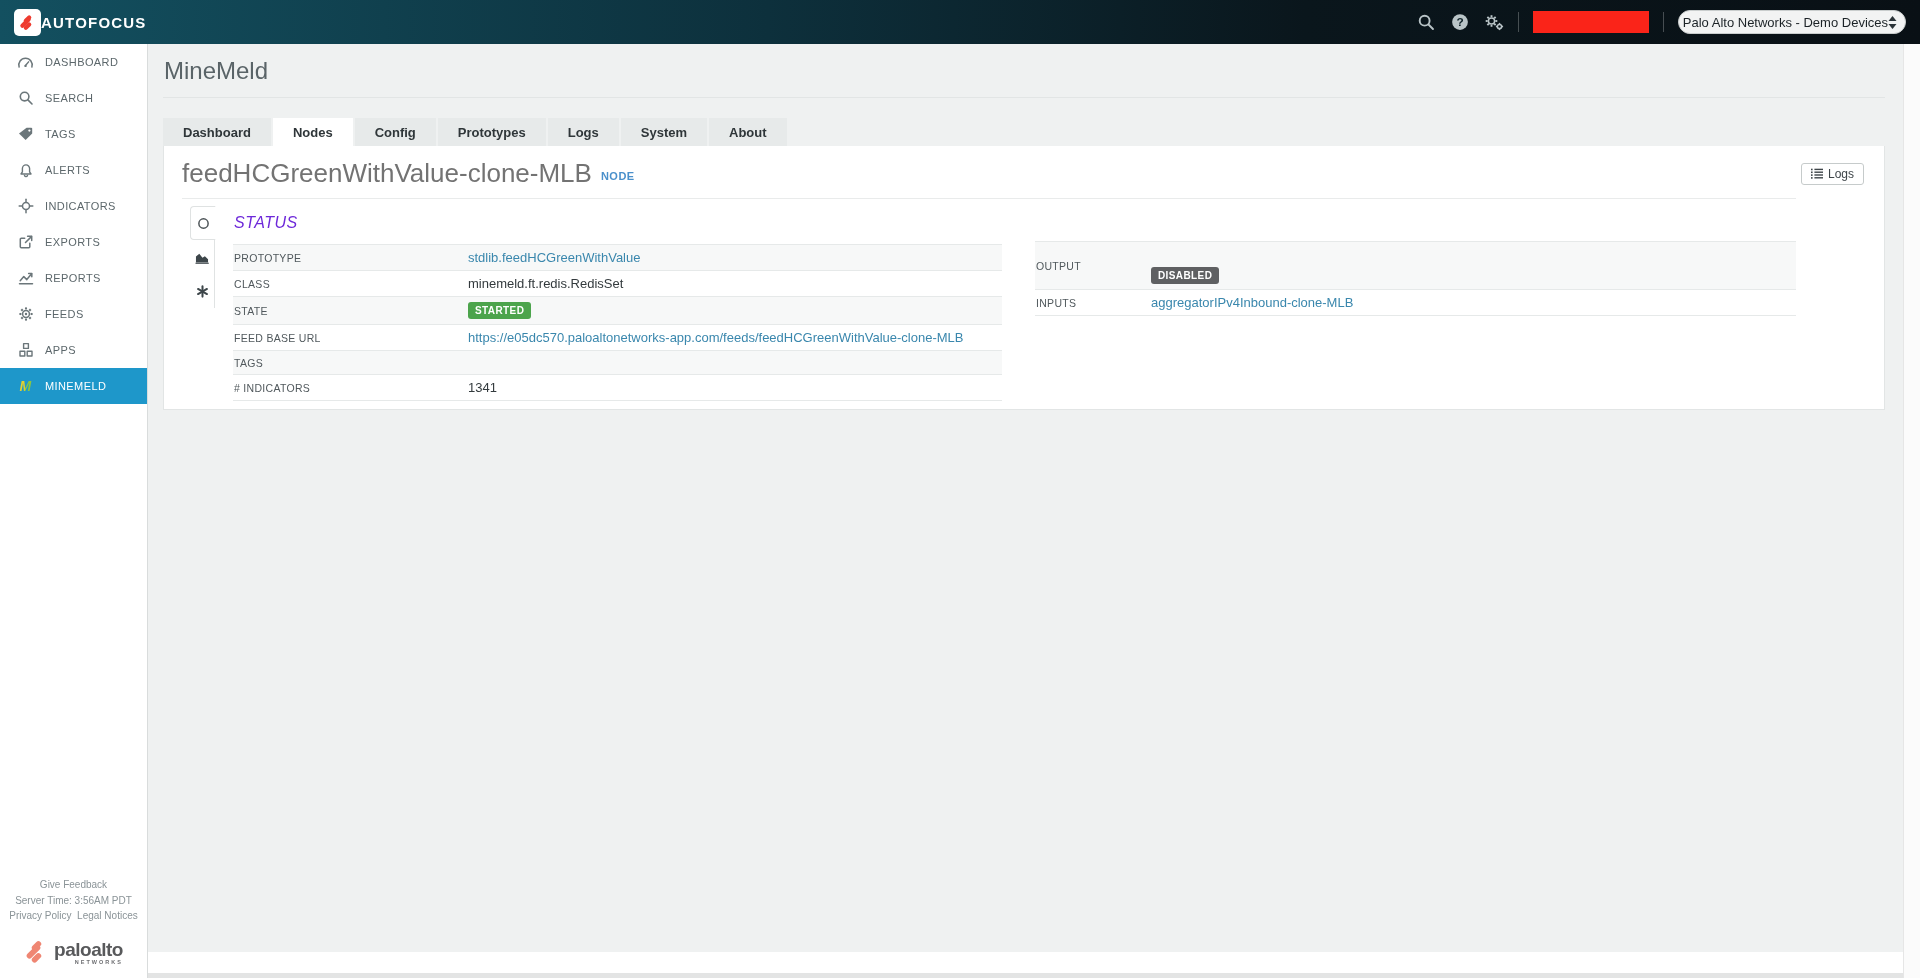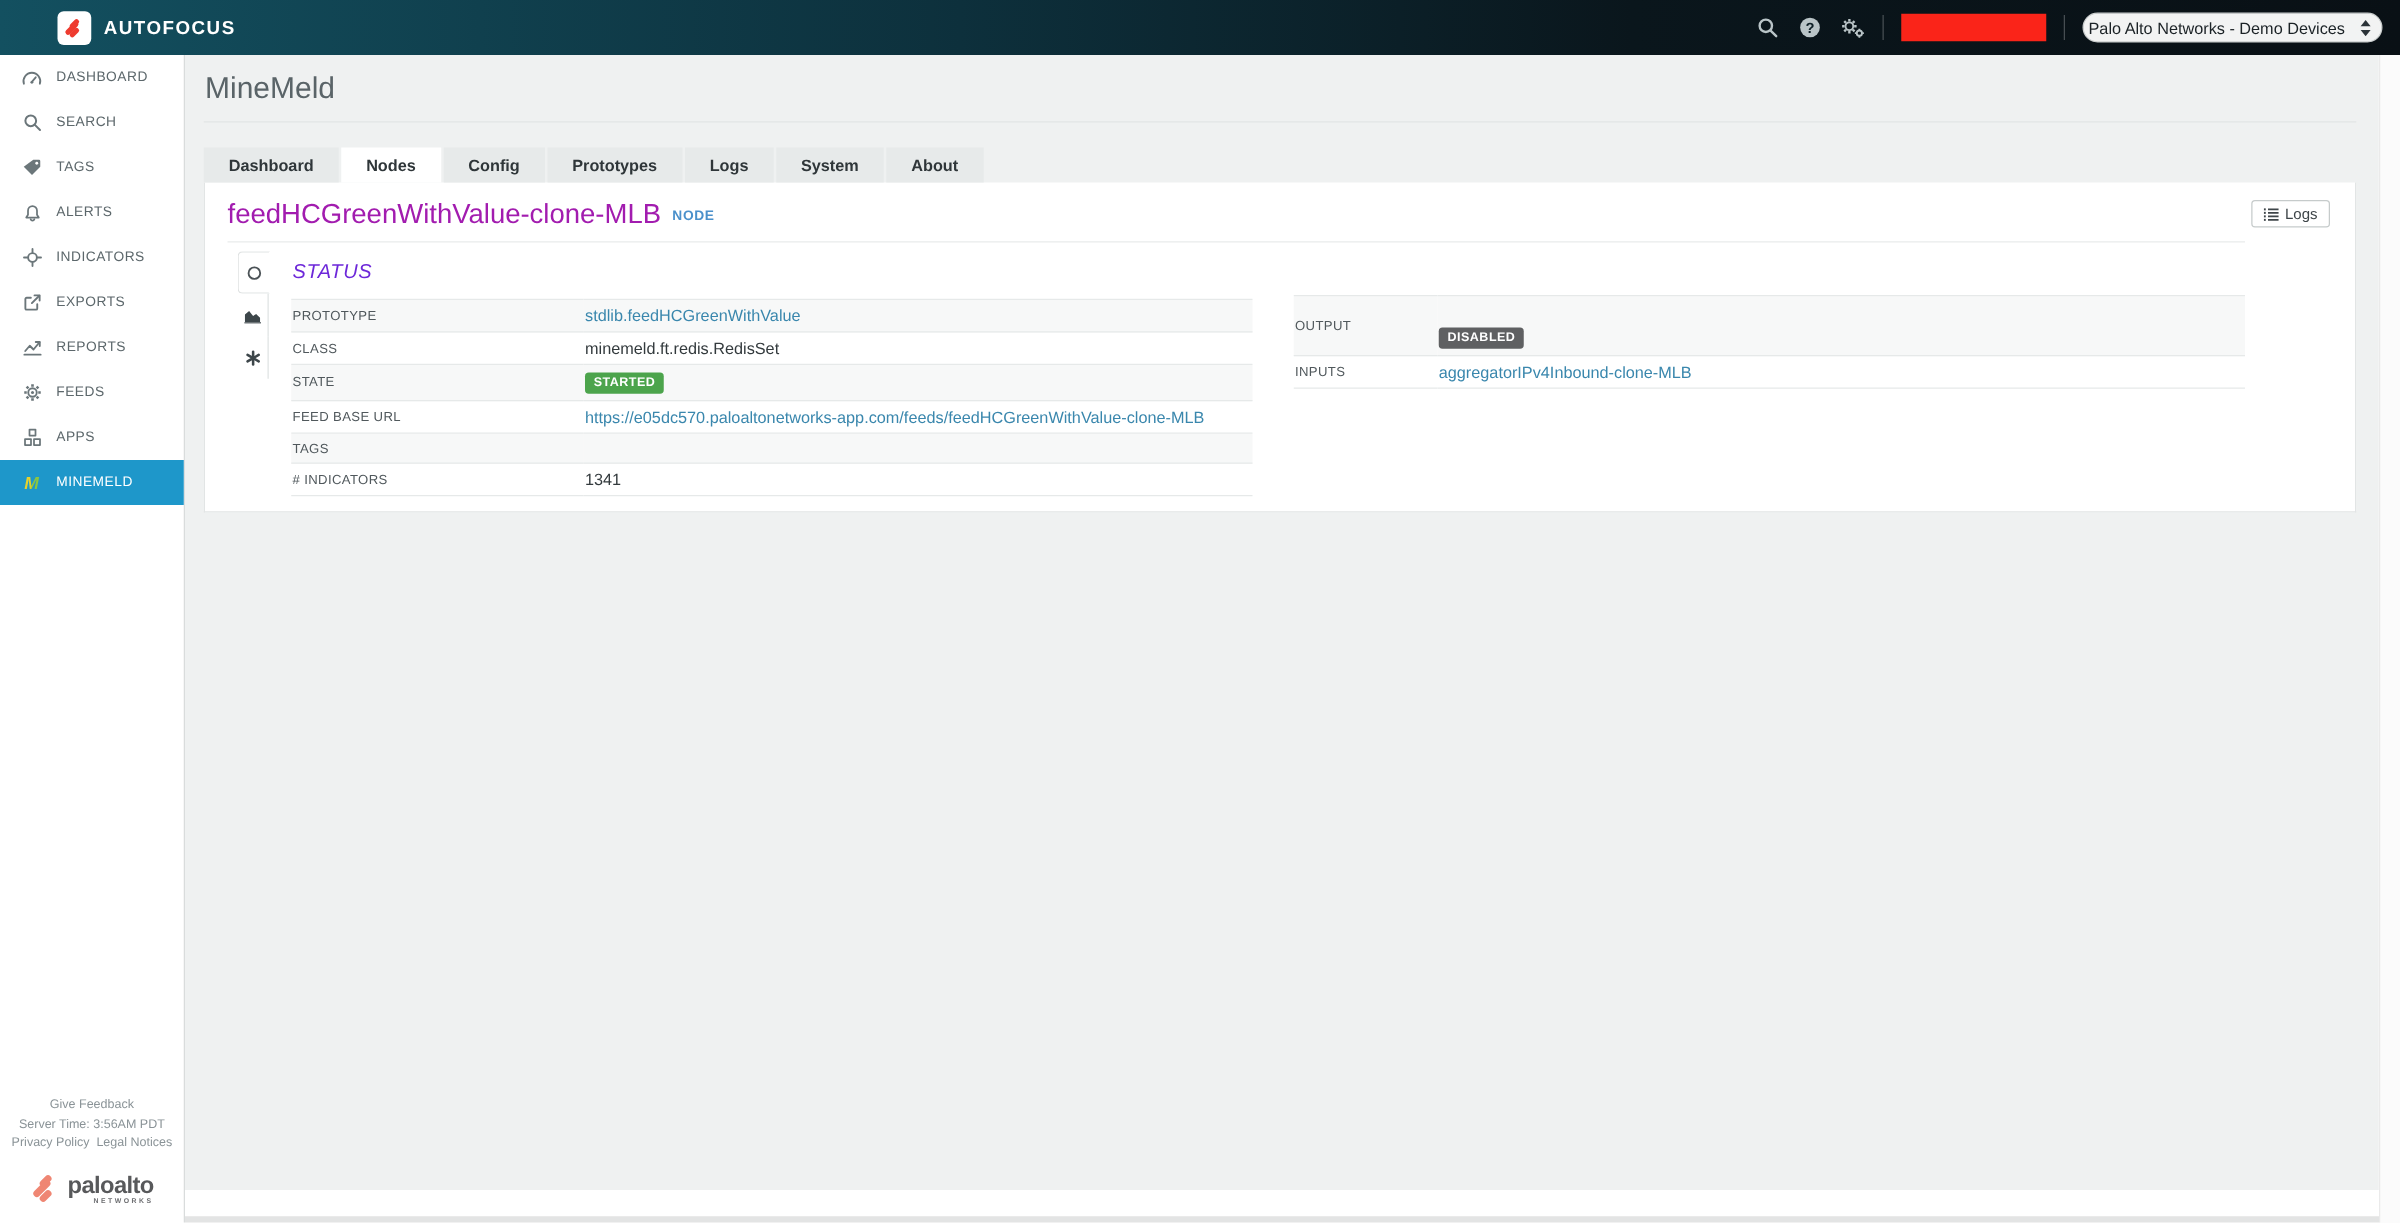--- a/index.html
+++ b/index.html
@@ -18,33 +18,33 @@
     --brand_red: #ee3b2f;
     --redact_red: #fa2419;
   }
 
   
   .topbar {
     position: fixed; top: 0; left: 0; width: 1920px; height: 44px;
     background: linear-gradient(to right, #135060 0%, #0d303c 40%, #0a161c 68%, #091015 100%);
     display: flex; align-items: center; padding: 0 14px; z-index: 30;
   }
-  .brand { display: flex; align-items: center; gap: 10px; margin-left: 32px; }
+  .brand { display: flex; align-items: center; gap: 0; }
   .brand-logo {
     width: 27px; height: 27px; background: #fff; border-radius: 5px;
     display: flex; align-items: center; justify-content: center;
   }
   .brand-name { color: #fff; font-size: 15px; font-weight: bold; letter-spacing: 1.2px; }
   .topbar-right { margin-left: auto; display: flex; align-items: center; gap: 14px; }
   .top-icon { width: 20px; height: 20px; display: inline-flex; align-items: center; justify-content: center; cursor: pointer; }
   .top-divider { width: 1px; height: 20px; background: rgba(255,255,255,0.25); }
   .redact-box { width: 116px; height: 22px; background: var(--redact_red); }
   .account-select {
     height: 24px; background: #f2f3f3; border: 1px solid #c9cdcd; border-radius: 12px;
-    display: flex; align-items: center; gap: 12px; padding: 0 8px 0 4px;
+    display: flex; align-items: center; gap: 0; padding: 0 8px 0 4px;
     font-size: 13px; color: #1b2226; cursor: pointer;
   }
   .spin-arrows { display: flex; flex-direction: column; line-height: 0; }
   .spin-arrows svg { display: block; }
 
   
   .sidebar {
     position: fixed; top: 44px; left: 0; width: 148px; bottom: 0;
     background: #fff; border-right: 1px solid #d9dcdc; z-index: 20;
   }
@@ -80,21 +80,21 @@
     height: 28px; padding: 0 20px; display: flex; align-items: center;
     background: #e7eaea; font-size: 13px; font-weight: bold; color: #2f3639; cursor: pointer;
   }
   .tab.active { background: #fff; }
 
   .panel {
     background: #fff; border: 1px solid #e2e5e5; border-top: none;
     height: 264px; padding: 0;
   }
   .node-header { display: flex; align-items: center; padding: 12px 20px 9px 18px; }
-  .node-title { font-size: 22px; font-weight: 400; color: #a21caf; }
+  .node-title { font-size: 26px; font-weight: 400; color: #737373; }
   .node-type { font-size: 11px; font-weight: bold; color: var(--node_label); margin-left: 9px; letter-spacing: .5px; position: relative; top: 2px; }
   .logs-btn {
     margin-left: auto; display: inline-flex; align-items: center; gap: 5px;
     border: 1px solid #c6cbcb; border-radius: 3px; background: #fff;
     font-size: 12px; color: #3e4549; padding: 3px 9px; cursor: pointer;
   }
   .node-header-rule { border-bottom: 1px solid #e9ebeb; margin: 0 88px 7px 18px; }
 
   .content-row { display: flex; align-items: flex-start; padding-left: 26px; }
   .icon-strip { width: 25px; flex: none; display: flex; flex-direction: column; }

